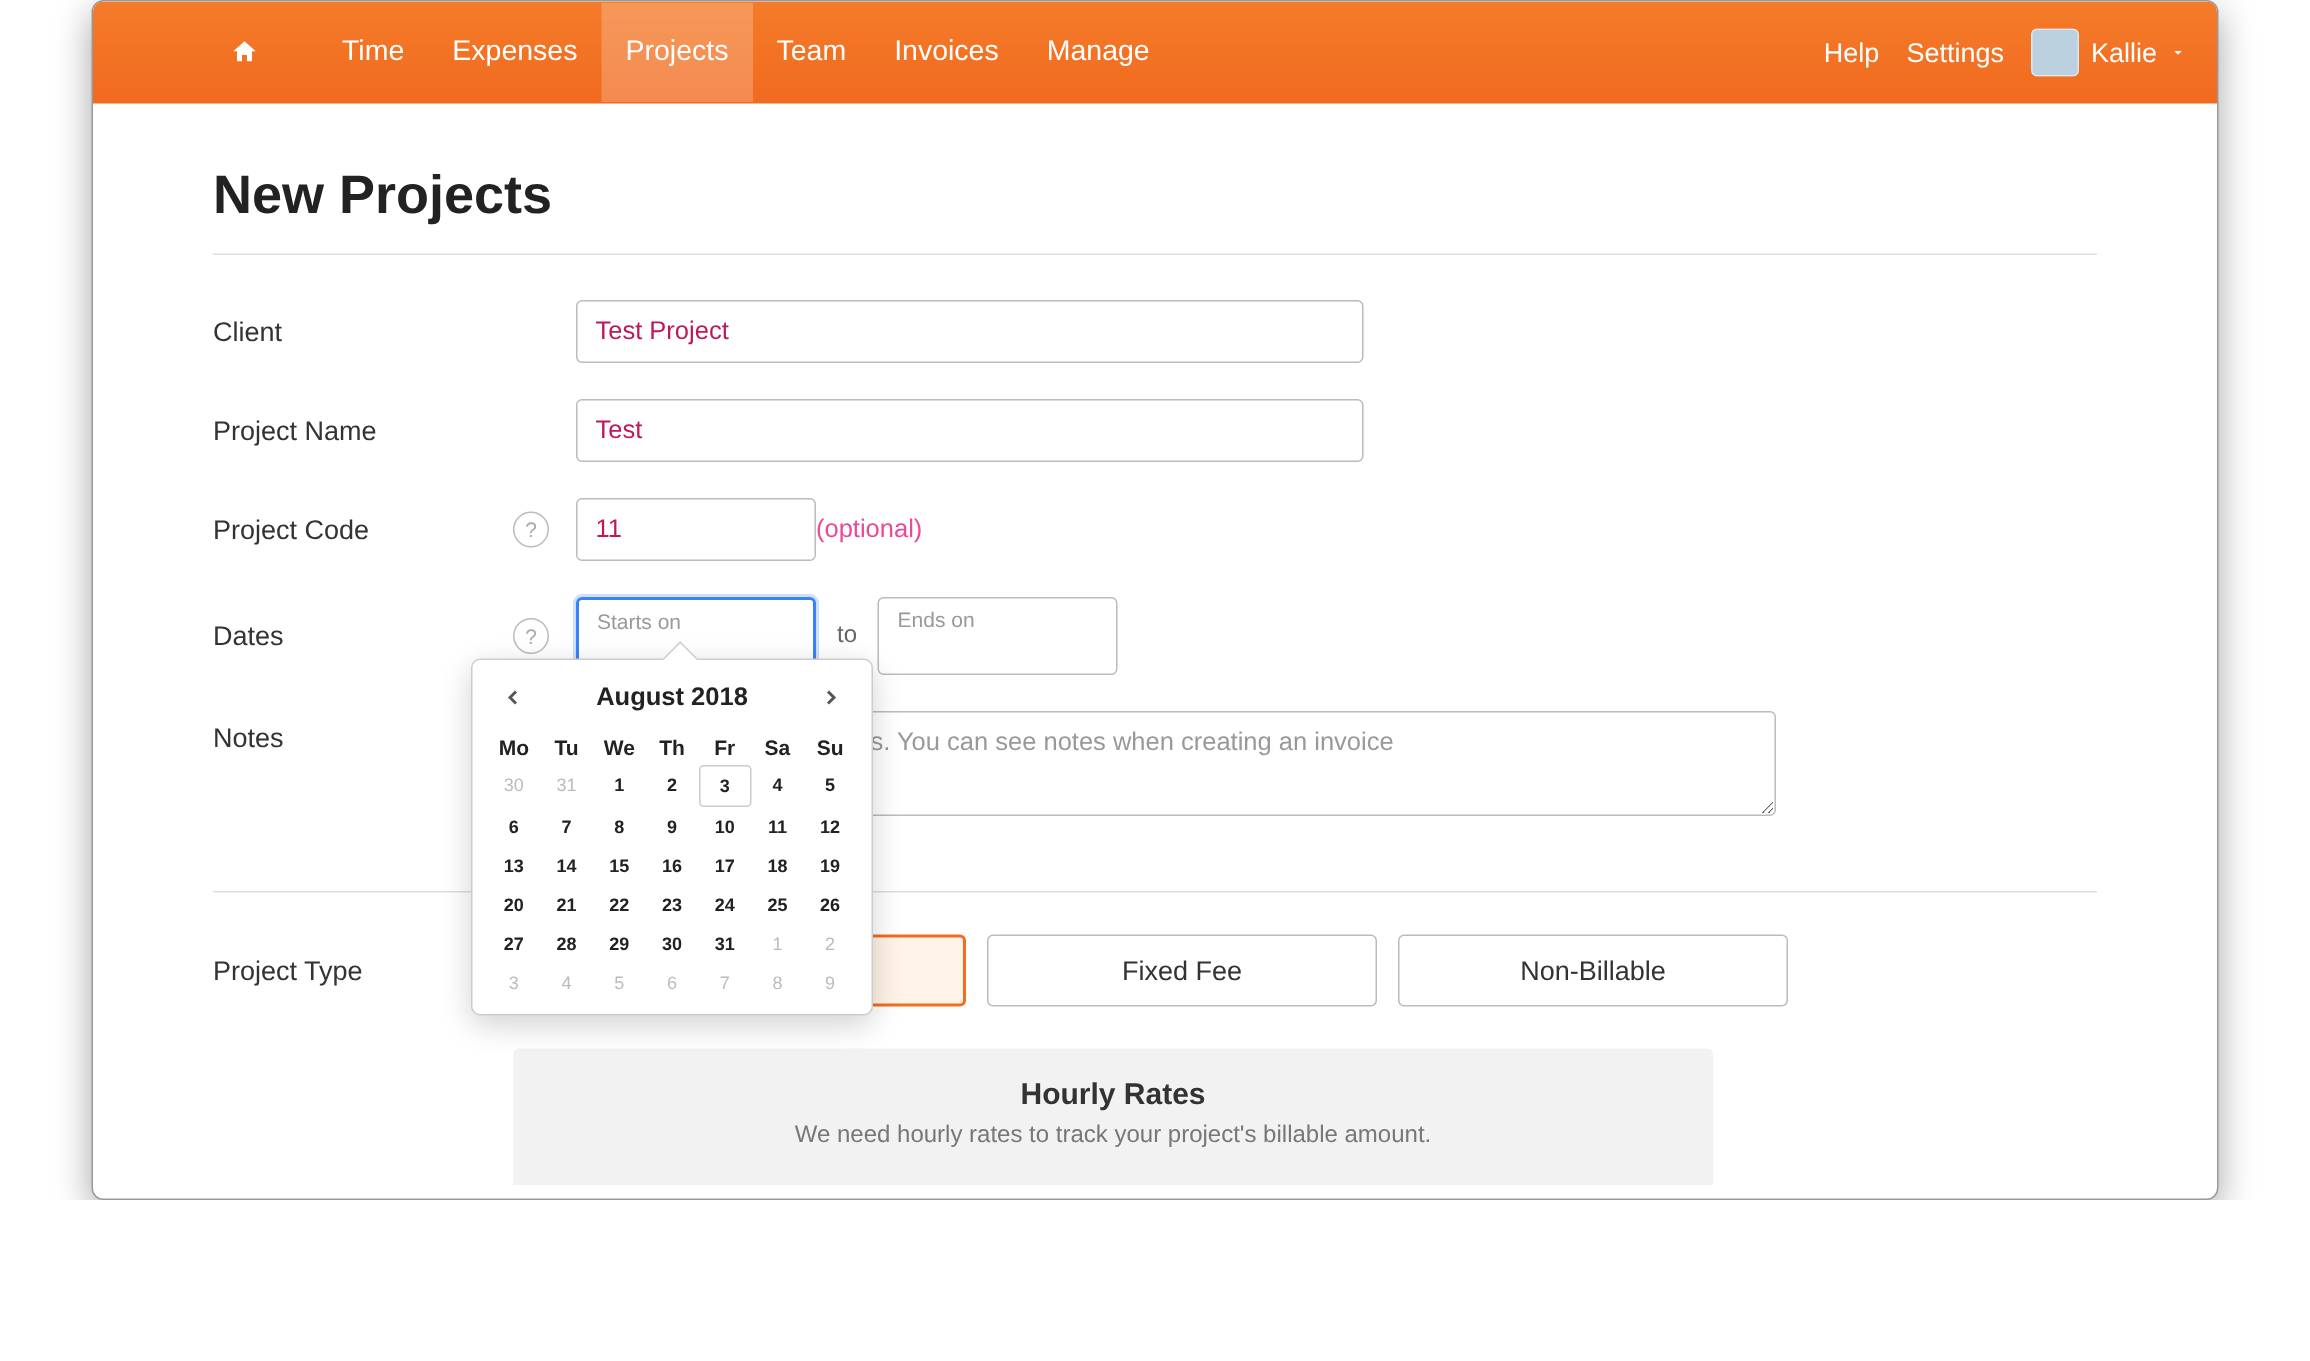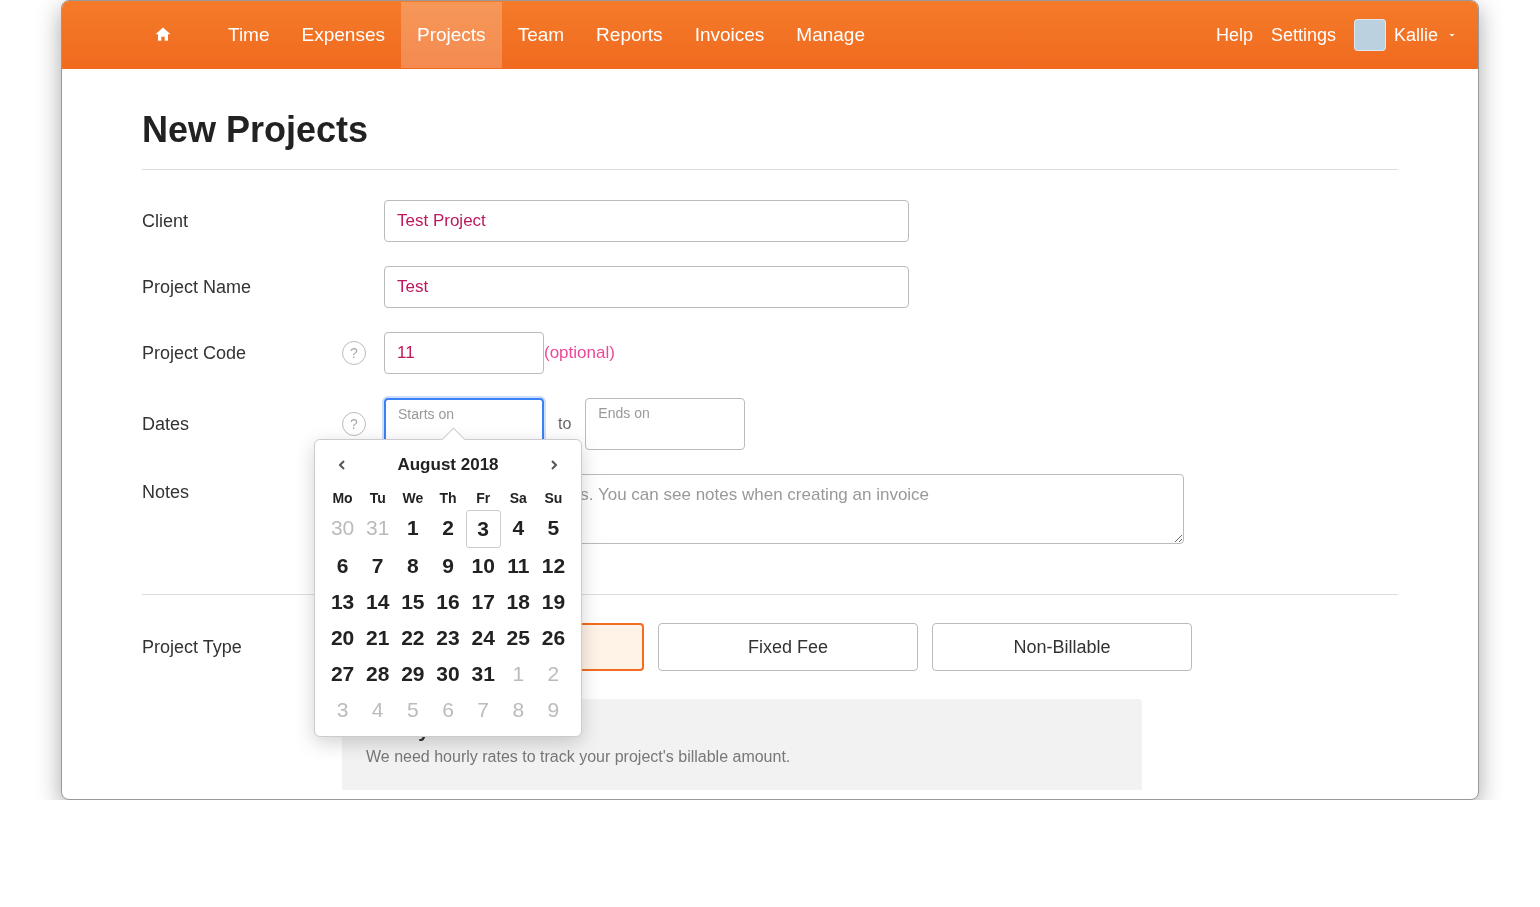--- a/index.html
+++ b/index.html
@@ -30,53 +30,52 @@
 .date-input.focused { border: 2px solid #3b82f6; box-shadow: 0 0 0 2px rgba(59,130,246,0.25); }
 .date-input .ph { font-size: 14px; color: #999; }
 .to-text { color: #666; font-size: 16px; }
 .textarea { width: 800px; height: 70px; resize: both; color: #888; }
 .textarea::placeholder { color: #999; }
 .notes-hint { color: #777; font-size: 17px; margin-left: 242px; margin-top: -14px; margin-bottom: 20px; }
 .hr2 { border: none; border-top: 1px solid #ddd; margin: 10px 0 28px 0; }
 .type-row { display: flex; align-items: center; gap: 14px; text-align: right; }
 .type-btn { width: 260px; height: 48px; border: 1px solid #bbb; border-radius: 4px; background: #fff; display: flex; align-items: center; justify-content: center; font-size: 18px; color: #333; cursor: pointer; }
 .type-btn.selected { border: 2px solid #f36c1f; background: #fff2e6; color: #333; }
-.rates-box { margin-left: 200px; margin-top: 28px; background: #f2f2f2; border-radius: 4px 4px 0 0; padding: 20px 24px 24px 24px; width: 800px; }
+.rates-box { margin-left: 200px; margin-top: 28px; background: #f2f2f2; border-radius: 4px 4px 0 0; padding: 20px 24px 24px 24px; width: 800px; text-align: center; }
 .rates-title { font-size: 20px; font-weight: 600; color: #333; margin-bottom: 6px; }
 .rates-sub { color: #777; font-size: 16px; }
 
 
 .calendar { position: absolute; top: 438px; left: 252px; width: 268px; background: #fff; border: 1px solid #ccc; border-radius: 6px; box-shadow: 0 6px 20px rgba(0,0,0,0.18); padding: 14px 10px 8px 10px; z-index: 50; }
 .calendar::before { content: ""; position: absolute; top: -9px; left: 130px; width: 16px; height: 16px; background: #fff; border-left: 1px solid #ccc; border-top: 1px solid #ccc; transform: rotate(45deg); }
 .cal-header { display: flex; align-items: center; justify-content: space-between; padding: 0 6px 10px 6px; }
 .cal-nav { width: 22px; height: 22px; display: flex; align-items: center; justify-content: center; cursor: pointer; color: #555; }
 .cal-title { font-weight: 700; font-size: 17px; }
 .cal-grid { display: grid; grid-template-columns: repeat(7, 1fr); text-align: center; }
 .cal-dow { font-weight: 700; font-size: 14px; padding: 4px 0; }
-.cal-day { font-size: 21px; padding: 6px 0; cursor: pointer; font-weight: 600; }
+.cal-day { font-size: 12px; padding: 6px 0; cursor: pointer; font-weight: 600; }
 .cal-day.muted { color: #bbb; font-weight: 500; }
 .cal-day.today { border: 1px solid #ccc; border-radius: 3px; }
 </style>
 </head>
 <body>
 
 <div class="app-window">
   <div class="topbar">
     <div class="nav-left">
       <span class="home-icon">
         <svg viewBox="0 0 24 24" width="20" height="20" fill="#fff">
             <path d="M12 3l9 8h-3v8h-4v-5h-4v5H6v-8H3z"></path>
           </svg>
       </span>
       <div id="nav-items" style="display: flex;">
           <span class="nav-item">Time</span>
           <span class="nav-item">Expenses</span>
           <span class="nav-item active">Projects</span>
           <span class="nav-item">Team</span>
-          <span class="nav-item">Reports</span>
           <span class="nav-item">Invoices</span>
           <span class="nav-item">Manage</span>
         </div>
     </div>
     <div class="nav-right">
       <span class="link">Help</span>
       <span class="link">Settings</span>
       <div class="user-chip">
         <span class="avatar"></span>
         <span>Kallie</span>

